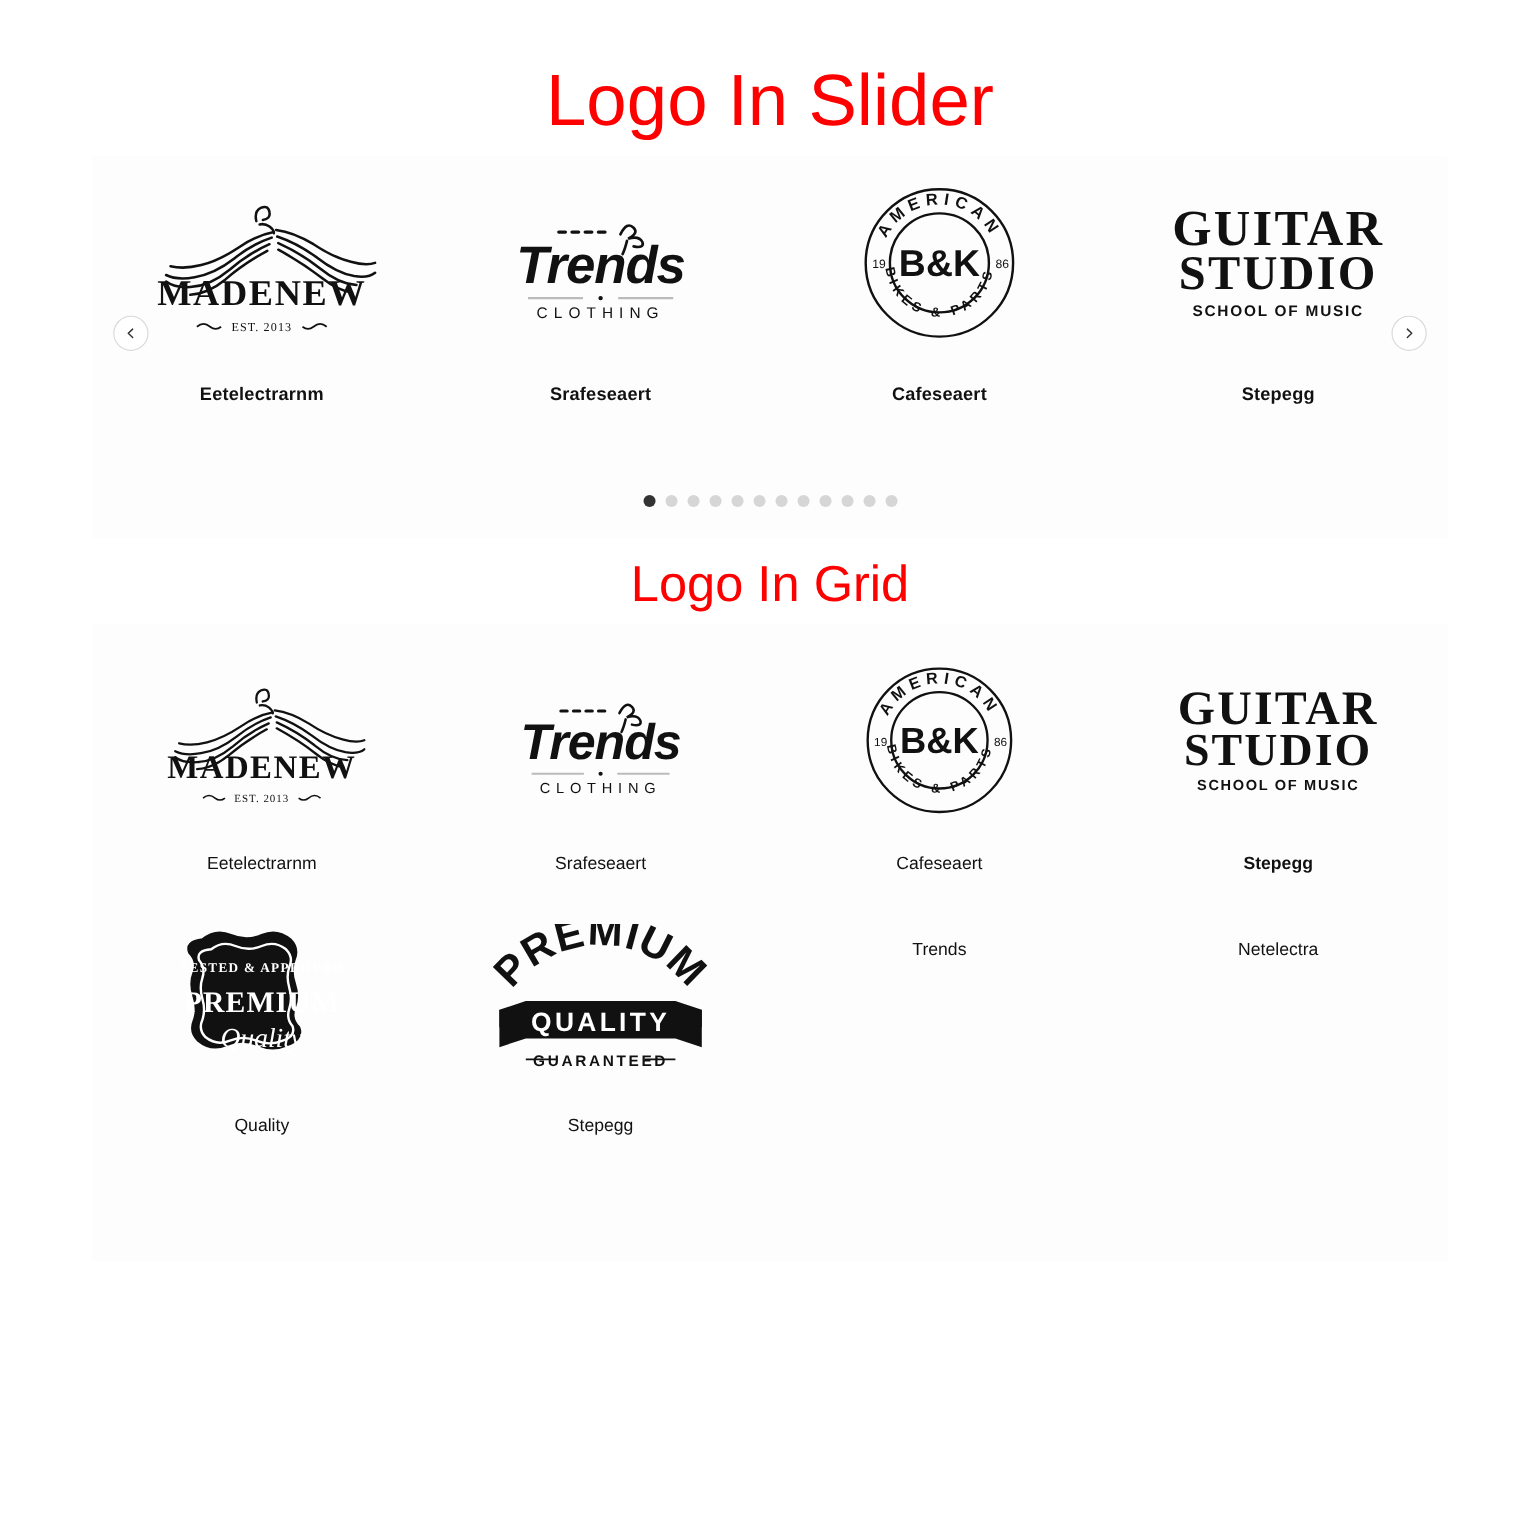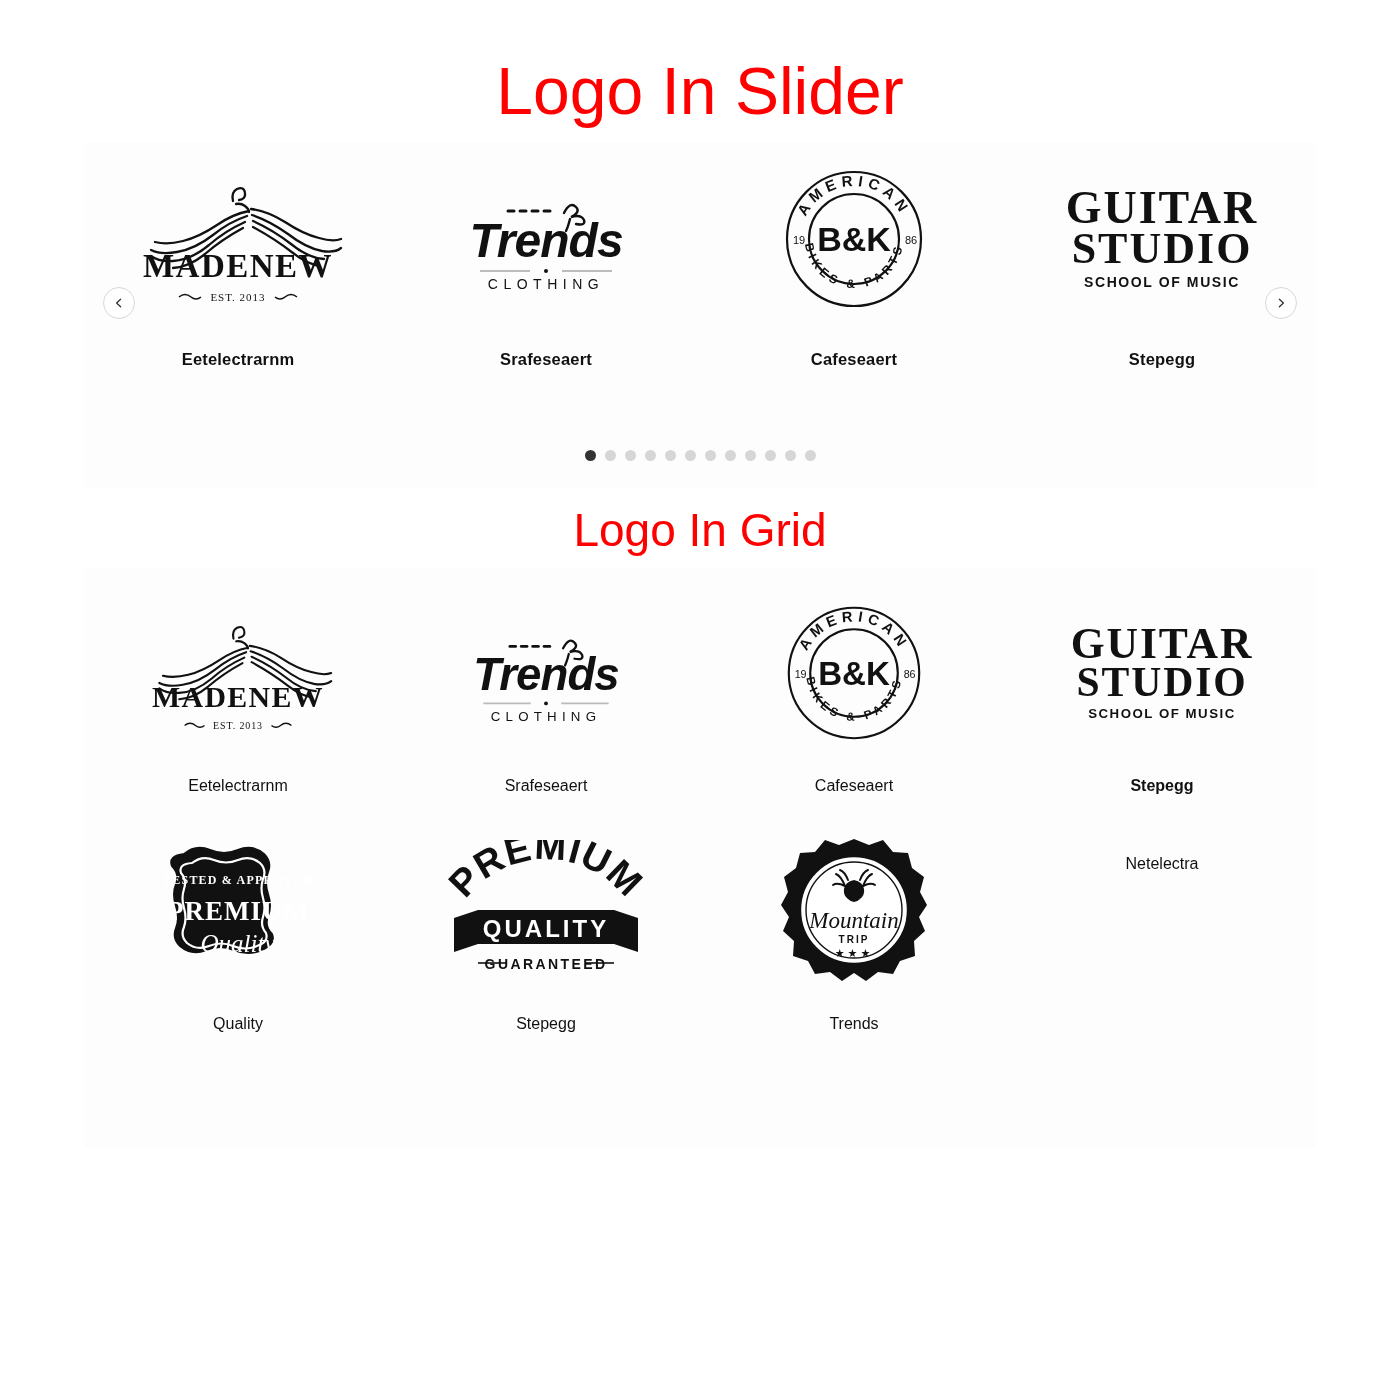--- a/index.html
+++ b/index.html
@@ -399,42 +399,20 @@
             <line x1="30" y1="123" x2="58" y2="123"></line>
             <line x1="138" y1="123" x2="166" y2="123"></line>
           </g>
           <text x="98" y="129" text-anchor="middle" fill="#111" font-family="'Liberation Sans', sans-serif" font-size="14" font-weight="bold" letter-spacing="2.4">GUARANTEED</text>
         </svg>
       </div>
       <div class="caption">Stepegg</div>
     </div>
 
     <div class="grid-cell">
-      <div class="logo-box">
-        <svg class="logo-svg" width="150" height="150" viewBox="0 0 150 150">
-          <g id="scallop" fill="#111">
-            <path d="M75 3
-                     L90 9 L104 4 L114 16 L129 17 L133 32 L145 41 L141 56 L148 69 L140 81
-                     L146 95 L135 105 L136 120 L121 125 L114 138 L99 136 L87 145 L75 137
-                     L63 145 L51 136 L36 138 L29 125 L14 120 L15 105 L4 95 L10 81 L2 69
-                     L9 56 L5 41 L17 32 L21 17 L36 16 L46 4 L60 9 Z"></path>
-          </g>
-          <circle cx="75" cy="74" r="54" fill="#fff"></circle>
-          <circle cx="75" cy="74" r="54" fill="none" stroke="#111" stroke-width="2.4"></circle>
-          <circle cx="75" cy="74" r="48" fill="none" stroke="#111" stroke-width="1.4"></circle>
-          <g fill="none" stroke="#111" stroke-width="2" stroke-linecap="round">
-            <path d="M66 50 q-4-10 -9-12 M66 50 q-8-4 -12-1 M69 44 q-3-8 -8-10"></path>
-            <path d="M84 50 q4-10 9-12 M84 50 q8-4 12-1 M81 44 q3-8 8-10"></path>
-          </g>
-          <path d="M75 44 q-9 2 -10 9 q-1 6 4 10 q3 3 6 3 q3 0 6-3 q5-4 4-10 q-1-7 -10-9 z" fill="#111"></path>
-          <text x="75" y="92" text-anchor="middle" fill="#111" font-family="'Liberation Serif', serif" font-size="23" font-style="italic">Mountain</text>
-          <text x="75" y="107" text-anchor="middle" fill="#111" font-family="'Liberation Sans', sans-serif" font-size="10" font-weight="bold" letter-spacing="2">TRIP</text>
-          <text x="75" y="121" text-anchor="middle" fill="#111" font-size="11" letter-spacing="3">★★★</text>
-        </svg>
-      </div>
       <div class="caption">Trends</div>
     </div>
 
     <div class="grid-cell">
       <div class="caption">Netelectra</div>
     </div>
 
   </div>
 </div>
 

